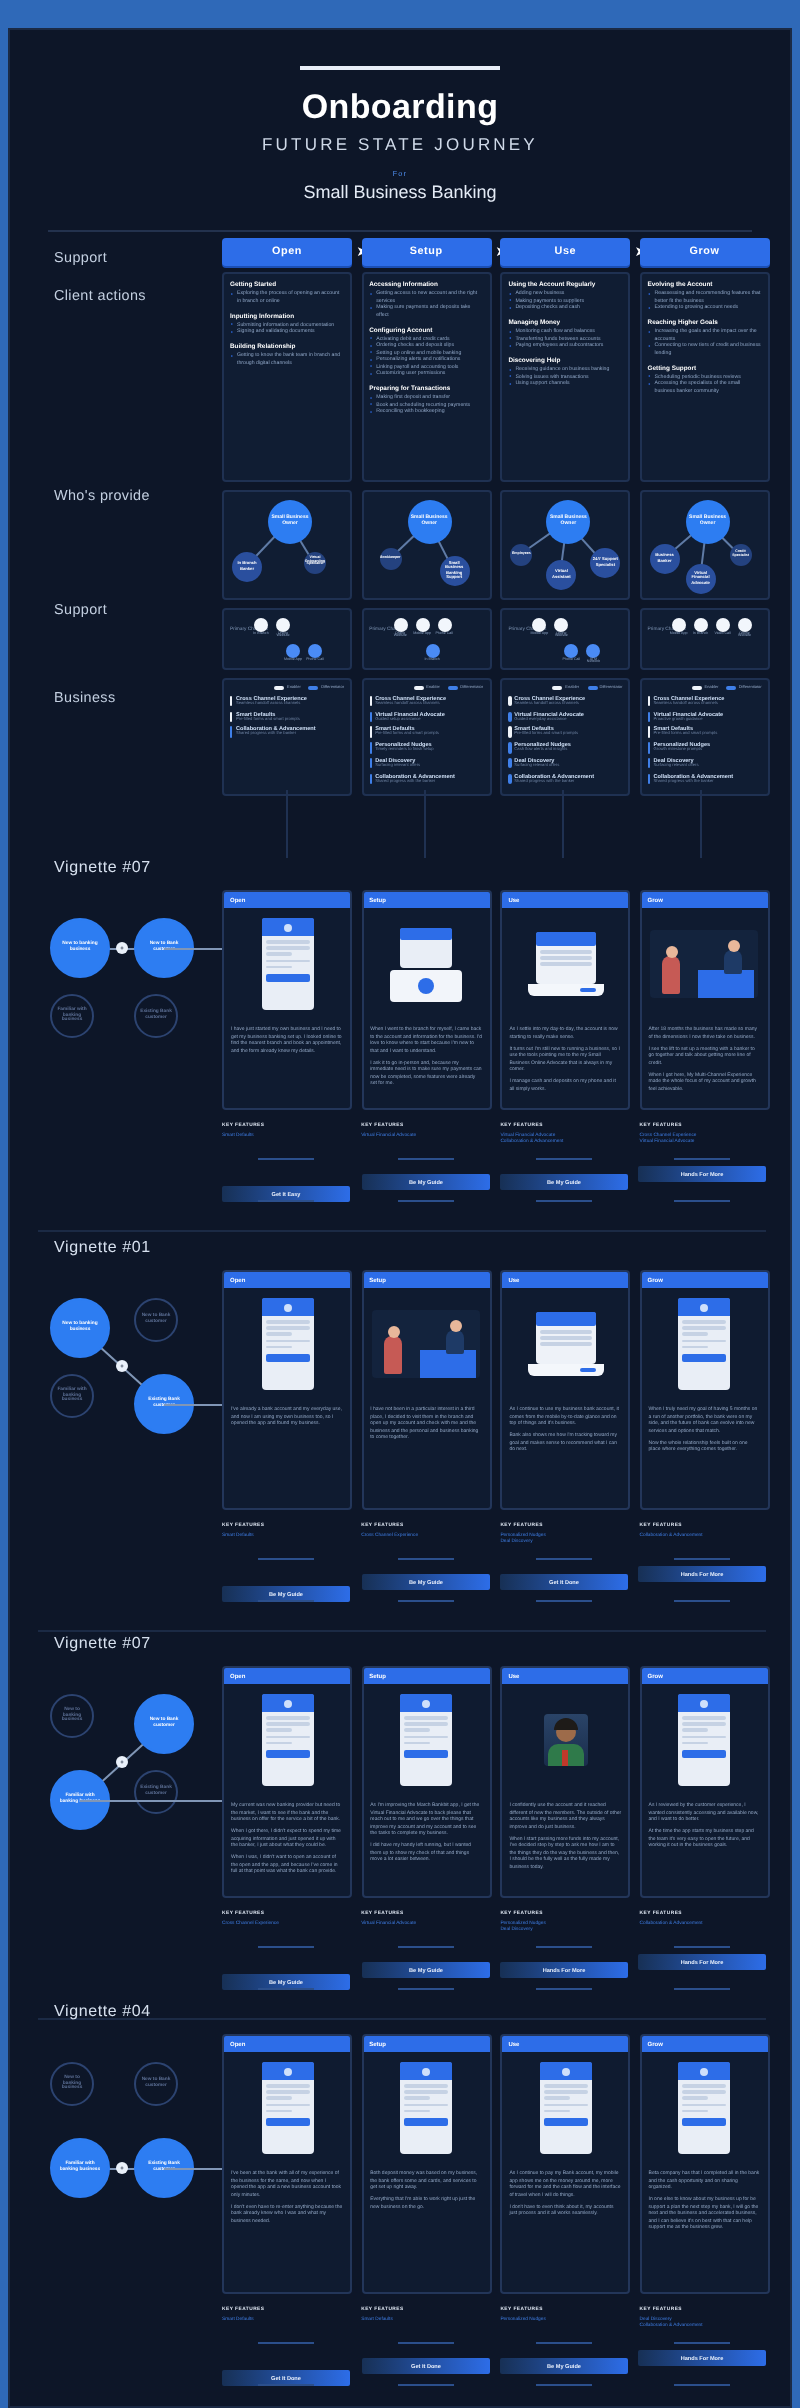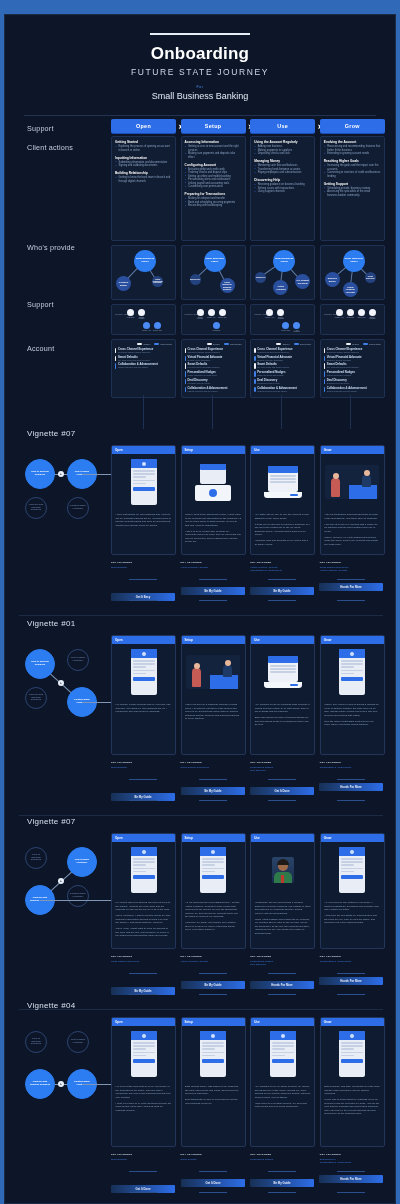--- a/index.html
+++ b/index.html
@@ -194,21 +194,21 @@
     <div class="title-sub">FUTURE STATE JOURNEY</div>
     <div class="title-for">For</div>
     <div class="title-scope">Small Business Banking</div>
   </div>
   <div class="hr-top"></div>
 
   <div class="row-label" style="top:109px">Support</div>
   <div class="row-label" style="top:128px">Client actions</div>
   <div class="row-label" style="top:228px">Who's provide</div>
   <div class="row-label" style="top:285px">Support</div>
-  <div class="row-label" style="top:329px">Account</div>
+  <div class="row-label" style="top:329px">Business</div>
 
   <div class="map">
 
     <div class="stage-row" id="stagesRow">
         <div class="stage-col">
           <div class="stage-head">Open</div>
           <div class="arrow" style="left: 66px;">➤</div>
           <div class="stage-body">
             <div class="act-group">
               <div class="act-title">Getting Started</div>

